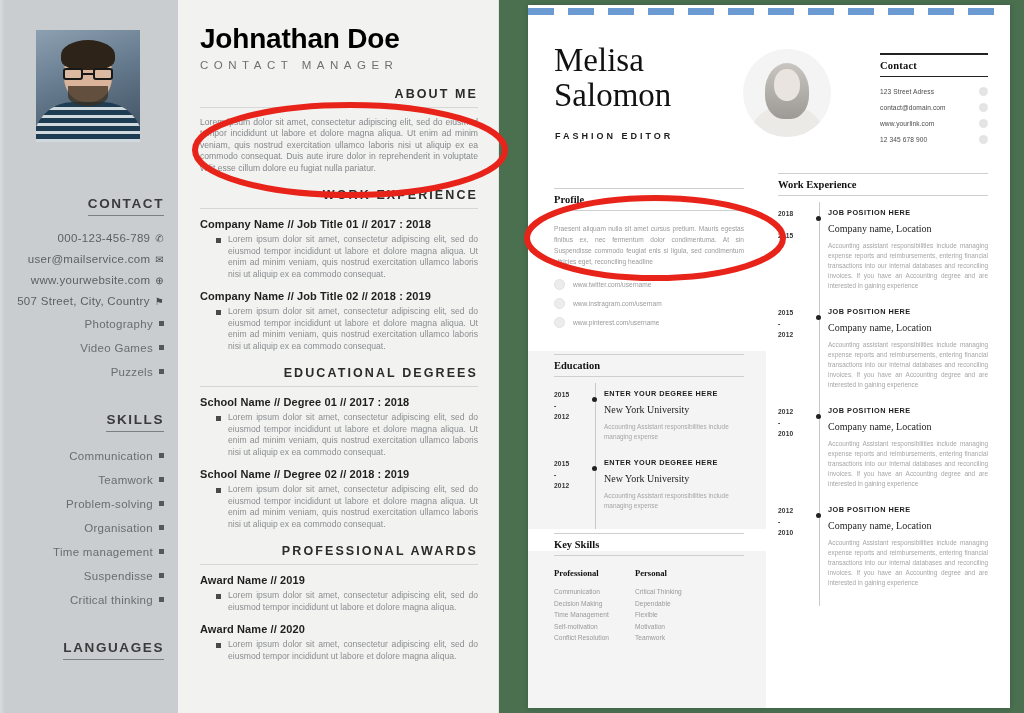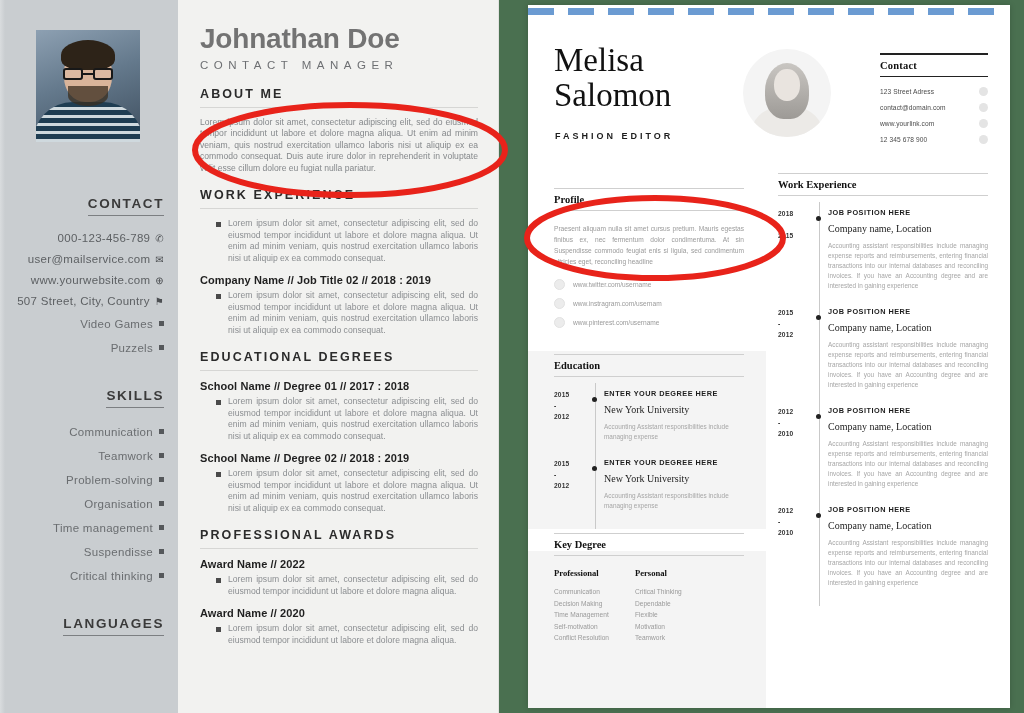--- a/index.html
+++ b/index.html
@@ -86,29 +86,30 @@
     display:inline-block;width:5px;height:5px;background:#55585b;
     margin-left:6px;vertical-align:2px;
   }
 
   
   .rl-main{
     position:absolute;left:178px;top:0;width:320px;height:713px;
     box-sizing:border-box;padding:24px 20px 0 22px;
   }
   .rl-name{
-    font-size:28px;font-weight:700;color:#737373;letter-spacing:-.2px;
+    font-size:28px;font-weight:700;color:#000000;letter-spacing:-.2px;
     margin:0 0 4px 0;line-height:1.1;
   }
   .rl-role{
     font-size:11.5px;letter-spacing:5.5px;color:#6d6f72;margin:0 0 16px 0;
   }
   .sec-title{
     font-size:12.5px;font-weight:700;letter-spacing:2.1px;color:#2b2b2b;
     margin:0 0 6px 0;
+    text-align:right;
   }
   .sec-rule{height:1px;background:#d6d6d4;margin:0 0 9px 0;}
   .sec{margin-bottom:14px;}
   .about-p{
     font-size:8.6px;line-height:11.5px;color:#85888b;text-align:justify;margin:0;
   }
   .entry-title{
     font-size:11px;font-weight:700;color:#1f1f1f;margin:0 0 4px 0;letter-spacing:.1px;
   }
   .bullet{
@@ -287,20 +288,21 @@
         <div class="contact-line">
           <span>www.yourwebsite.com</span><span class="ci">⊕</span>
         </div>
         <div class="contact-line">
           <span>507 Street, City, Country</span><span class="ci">⚑</span>
         </div>
       </div>
 
 
       <div>
+        <div class="side-item"><span>Photography</span><span class="sq"></span></div>
         <div class="side-item"><span>Video Games</span><span class="sq"></span></div>
         <div class="side-item"><span>Puzzels</span><span class="sq"></span></div>
       </div>
 
       <div class="side-head-wrap">
         <div class="side-head">SKILLS</div>
       </div>
 
       <div>
         <div class="side-item"><span>Communication</span><span class="sq"></span></div>
@@ -325,20 +327,21 @@
       <div class="sec">
         <div class="sec-title">ABOUT ME</div>
         <div class="sec-rule"></div>
         <p class="about-p">Lorem ipsum dolor sit amet, consectetur adipiscing elit, sed do eiusmod tempor incididunt ut labore et dolore magna aliqua. Ut enim ad minim veniam, quis nostrud exercitation ullamco laboris nisi ut aliquip ex ea commodo consequat. Duis aute irure dolor in reprehenderit in voluptate velit esse cillum dolore eu fugiat nulla pariatur.</p>
       </div>
 
       <div class="sec">
         <div class="sec-title">WORK EXPERIENCE</div>
         <div class="sec-rule"></div>
 
+        <div class="entry-title">Company Name // Job Title 01 // 2017 : 2018</div>
         <div class="bullet">
           <div class="bsq"></div>
           <p>Lorem ipsum dolor sit amet, consectetur adipiscing elit, sed do eiusmod tempor incididunt ut labore et dolore magna aliqua. Ut enim ad minim veniam, quis nostrud exercitation ullamco laboris nisi ut aliquip ex ea commodo consequat.</p>
         </div>
 
         <div class="entry-title">Company Name // Job Title 02 // 2018 : 2019</div>
         <div class="bullet">
           <div class="bsq"></div>
           <p>Lorem ipsum dolor sit amet, consectetur adipiscing elit, sed do eiusmod tempor incididunt ut labore et dolore magna aliqua. Ut enim ad minim veniam, quis nostrud exercitation ullamco laboris nisi ut aliquip ex ea commodo consequat.</p>
         </div>
@@ -358,21 +361,21 @@
         <div class="bullet">
           <div class="bsq"></div>
           <p>Lorem ipsum dolor sit amet, consectetur adipiscing elit, sed do eiusmod tempor incididunt ut labore et dolore magna aliqua. Ut enim ad minim veniam, quis nostrud exercitation ullamco laboris nisi ut aliquip ex ea commodo consequat.</p>
         </div>
       </div>
 
       <div class="sec">
         <div class="sec-title">PROFESSIONAL AWARDS</div>
         <div class="sec-rule"></div>
 
-        <div class="entry-title">Award Name // 2022</div>
+        <div class="entry-title">Award Name // 2019</div>
         <div class="bullet">
           <div class="bsq"></div>
           <p>Lorem ipsum dolor sit amet, consectetur adipiscing elit, sed do eiusmod tempor incididunt ut labore et dolore magna aliqua.</p>
         </div>
 
         <div class="entry-title">Award Name // 2020</div>
         <div class="bullet">
           <div class="bsq"></div>
           <p>Lorem ipsum dolor sit amet, consectetur adipiscing elit, sed do eiusmod tempor incididunt ut labore et dolore magna aliqua.</p>
         </div>
@@ -496,21 +499,21 @@
               <div class="tl-content">
                 <div class="tl-pos">ENTER YOUR DEGREE HERE</div>
                 <div class="tl-comp">New York University</div>
                 <p class="edu-desc">Accounting Assistant responsibilities include managing expense</p>
               </div>
             </div>
           </div>
 
           <div style="margin-top:22px;">
             <div class="rr-rule-top"></div>
-            <div class="rr-sec-head">Key Degree</div>
+            <div class="rr-sec-head">Key Skills</div>
             <div class="rr-rule-bot"></div>
 
             <div class="ks-cols">
               <div class="ks-col">
                 <h5>Professional</h5>
                 <div>Communication</div>
                 <div>Decision Making</div>
                 <div>Time Management</div>
                 <div>Self-motivation</div>
                 <div>Conflict Resolution</div>

